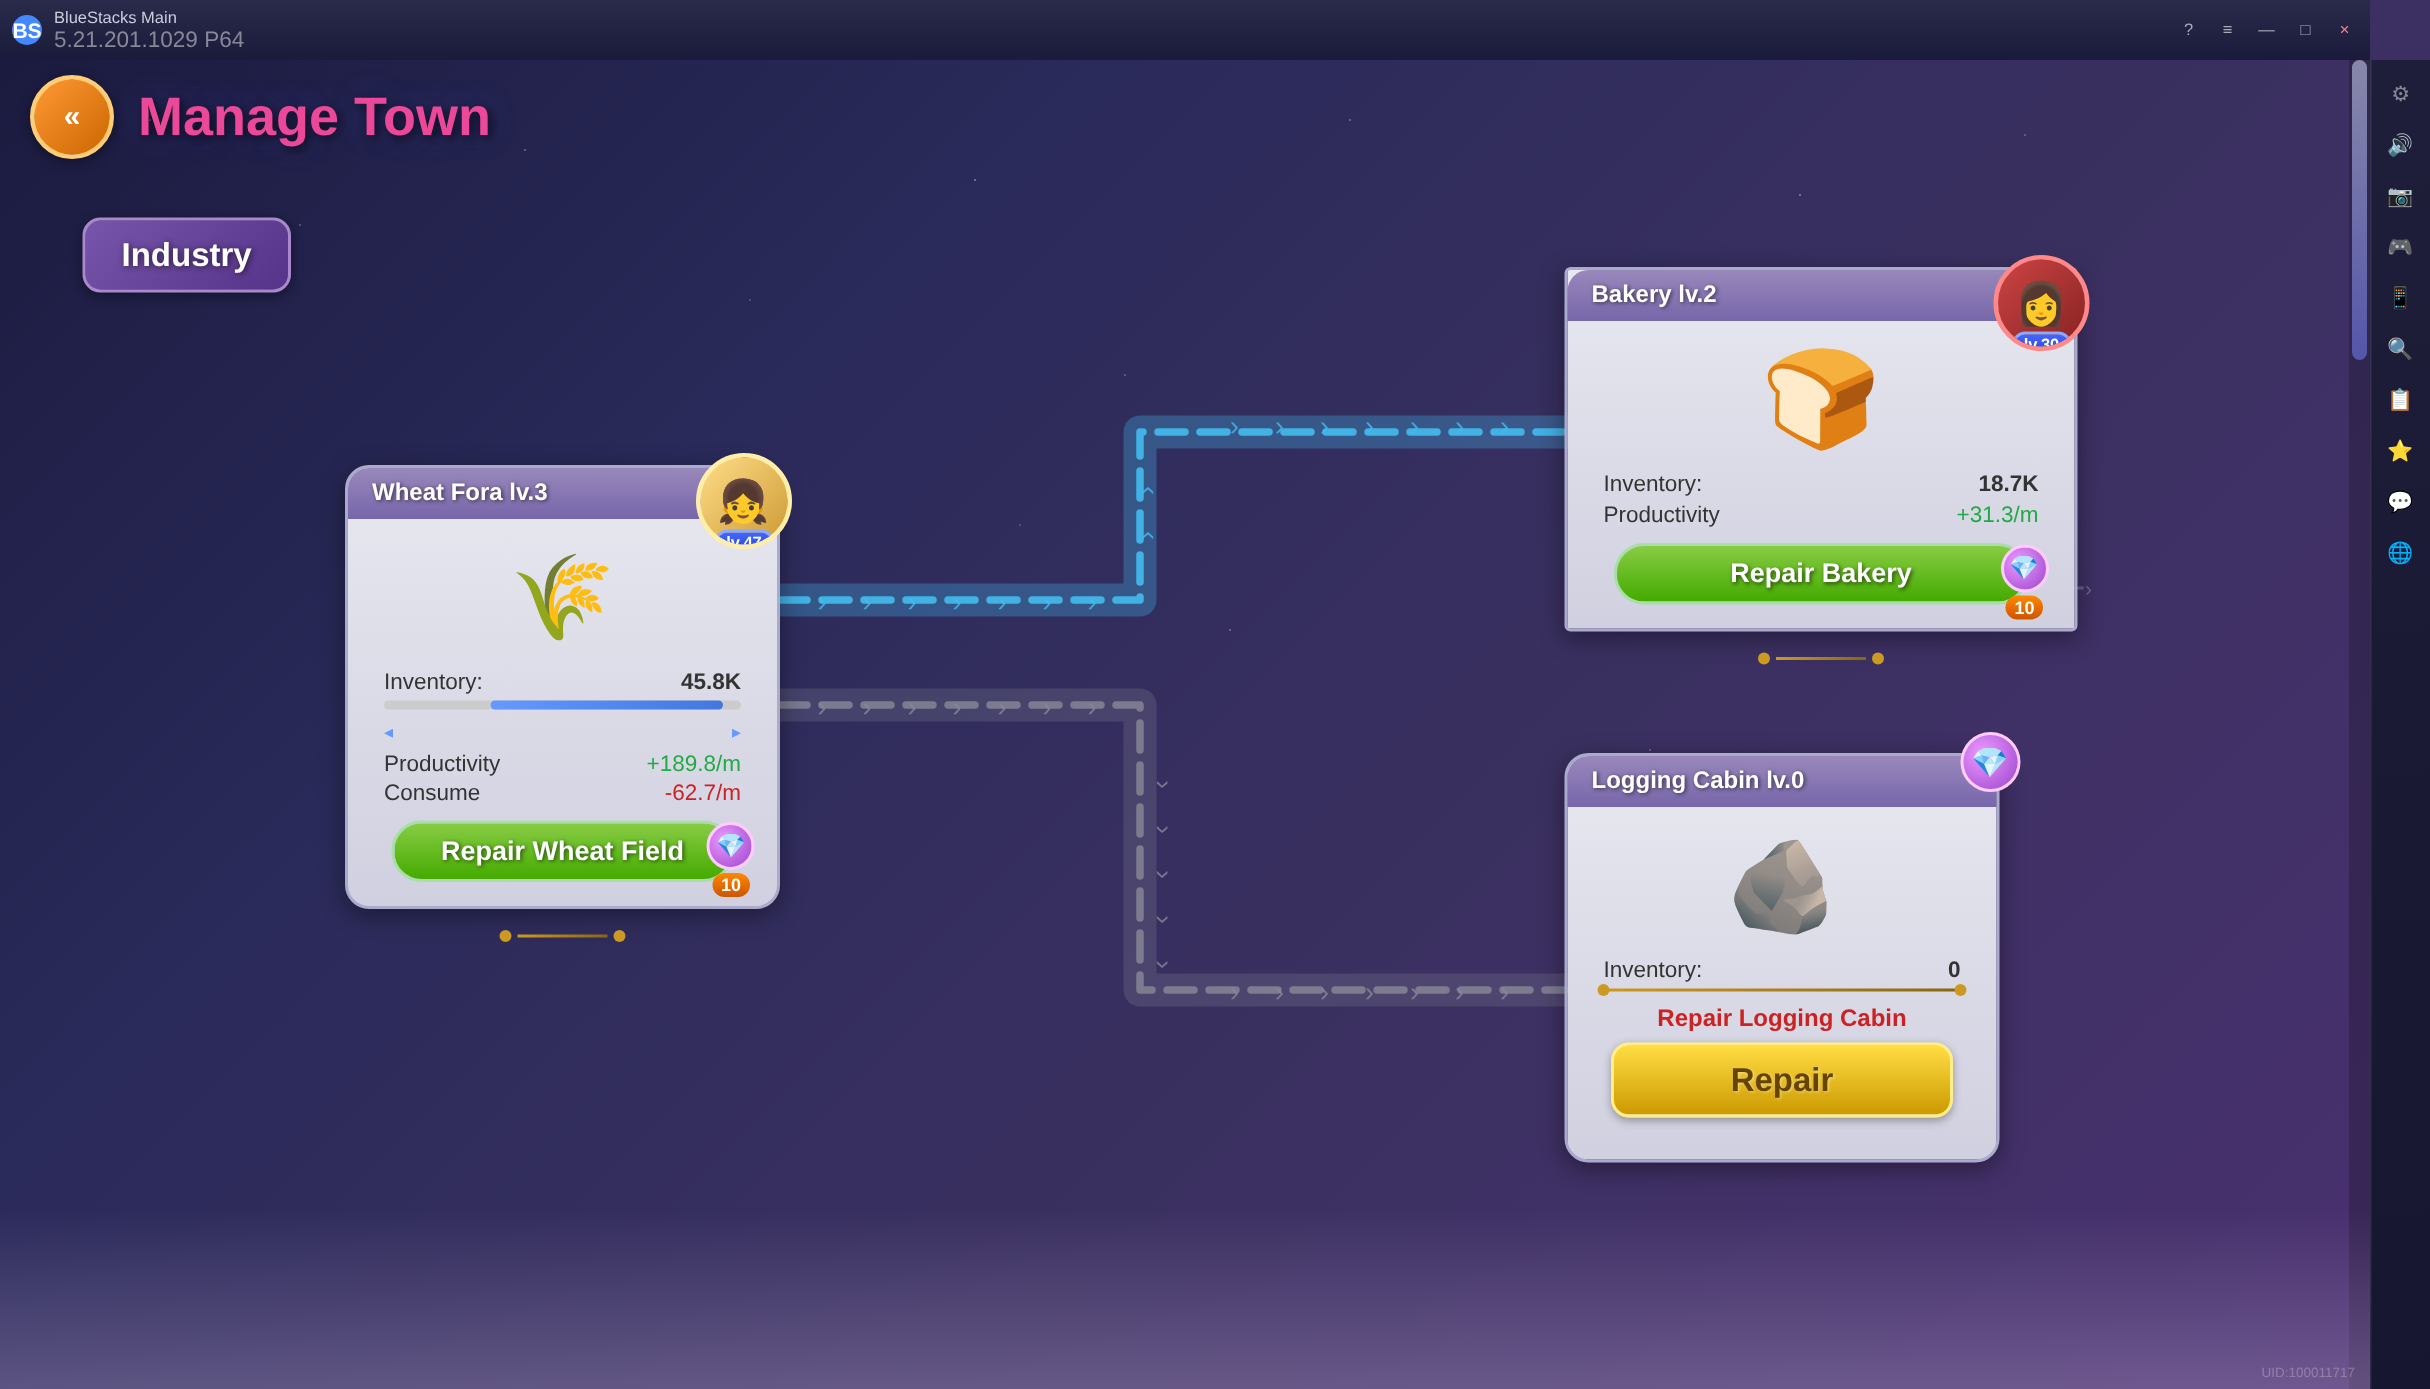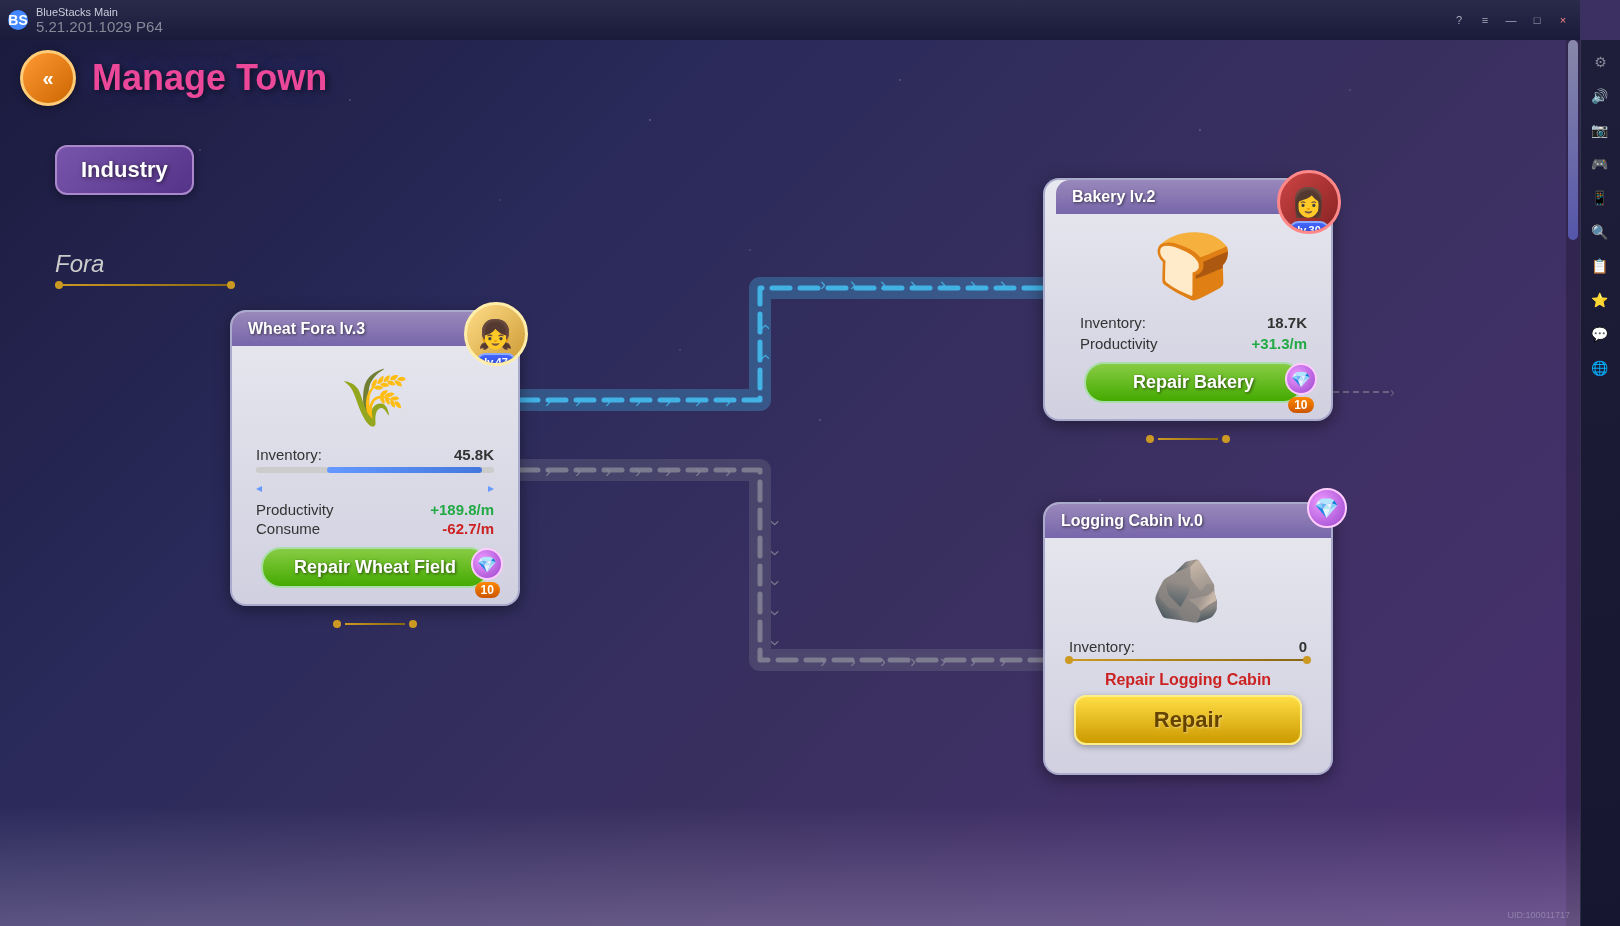--- a/index.html
+++ b/index.html
@@ -226,21 +226,21 @@
     }
     .stat-row {
       display: flex;
       justify-content: space-between;
       align-items: center;
       font-size: 15px;
       color: #333;
       margin-bottom: 2px;
     }
     .stat-label { font-weight: normal; }
-    .stat-value { font-weight: bold; }
+    .stat-value { font-weight: normal; }
     .stat-value.green { color: #22aa44; }
     .stat-value.red { color: #cc2222; }
     .inventory-row {
       display: flex;
       justify-content: space-between;
       font-size: 15px;
       color: #333;
       margin-bottom: 4px;
     }
     .inventory-bar {
@@ -332,27 +332,26 @@
     .card-line-h {
       width: 60px; height: 2px;
       background: linear-gradient(90deg, #cc9922, #886611);
     }
 
     
     .bakery-card {
       position: absolute;
       top: 138px;
       left: 1043px;
-      width: 290px;
+      width: 342px;
       background: linear-gradient(180deg, #e8e8f0 0%, #d0d0e0 100%);
-      border-radius: 16px;
+      border-radius: 4px;
       border: 2px solid #aaaacc;
       box-shadow: 0 4px 16px rgba(0,0,0,0.4);
       overflow: visible;
-      padding-left: 11px;
     }
     .bakery-avatar {
       position: absolute;
       top: -10px;
       right: -10px;
       width: 64px; height: 64px;
       border-radius: 50%;
       background: linear-gradient(135deg, #cc4444, #882222);
       border: 3px solid #ff8888;
       overflow: hidden;
@@ -510,28 +509,20 @@
     <div class="back-btn">
       <span class="back-btn-inner">«</span>
     </div>
     <h1 class="page-title">Manage Town</h1>
   </div>
 
   <button class="industry-btn">
     <span>Industry</span>
   </button>
 
-  <div style="position:absolute; top:210px; left:55px;">
-    <span class="fora-text">Fora</span>
-    <div style="position:relative; margin-top:6px; width:180px; height:2px;">
-      <div style="width:100%; height:2px; background:linear-gradient(90deg,#cc9922,#886611);"></div>
-      <div style="position:absolute; top:-3px; left:0; width:8px; height:8px; background:#cc9922; border-radius:50%;"></div>
-      <div style="position:absolute; top:-3px; right:0; width:8px; height:8px; background:#cc9922; border-radius:50%;"></div>
-    </div>
-  </div>
 
   <svg class="connector-svg" xmlns="http://www.w3.org/2000/svg">
 
     <defs>
       <marker id="arr-blue" markerWidth="8" markerHeight="8" refX="4" refY="4" orient="auto">
         <path d="M1,1 L7,4 L1,7 Z" fill="#44bbee"></path>
       </marker>
       <marker id="arr-gray" markerWidth="8" markerHeight="8" refX="4" refY="4" orient="auto">
         <path d="M1,1 L7,4 L1,7 Z" fill="#888899"></path>
       </marker>

